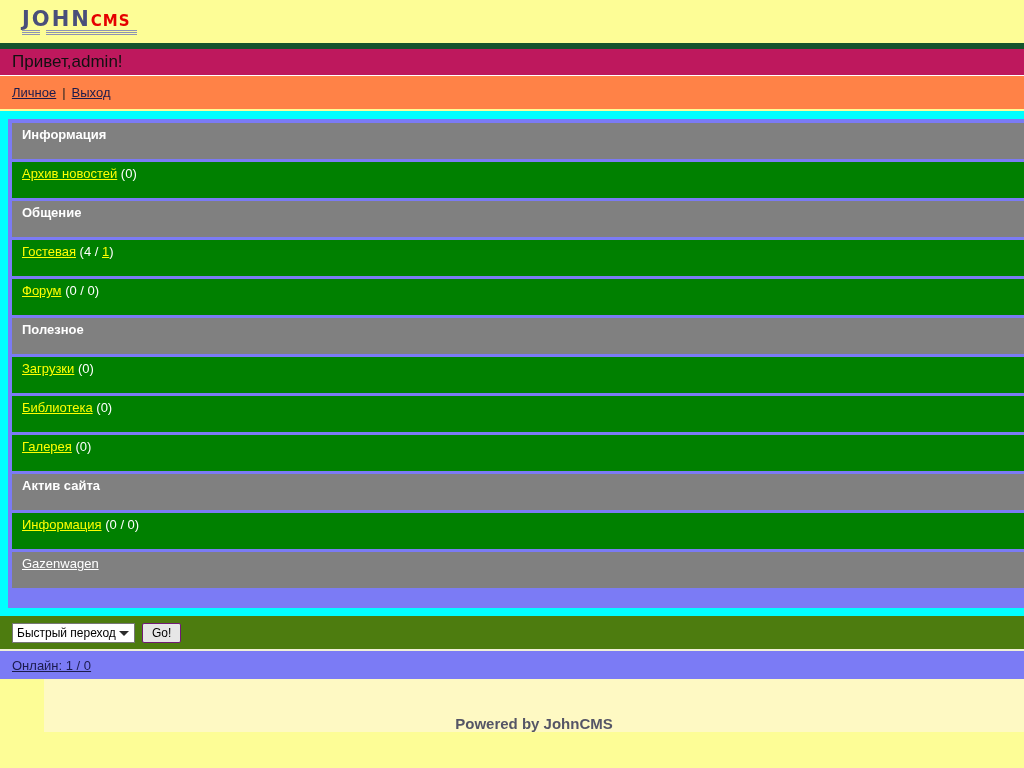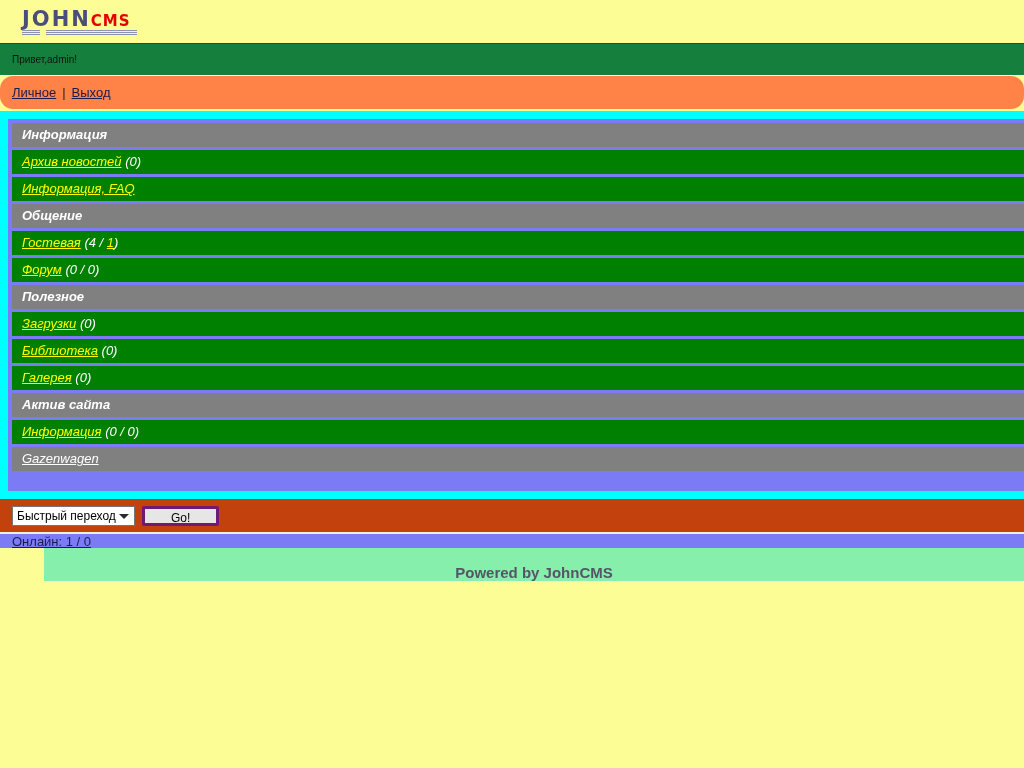--- a/index.html
+++ b/index.html
@@ -63,43 +63,42 @@
     content: "";
     position: absolute;
     left: 18px; top: 0;
     width: 6px; height: 5px;
     background: #fdfd96;
   }
 
   
   .greet-bar {
     height: 33px;
-    background: #15803d;
-    border-top: 1px solid #14532d;
+    background: #be185d;
+    border-top: 6px solid #14532d;
     border-bottom: 1px solid #ffffff;
     box-sizing: border-box;
     display: flex;
     align-items: center;
     padding-left: 12px;
-    font-size: 10px;
+    font-size: 17px;
     color: #111111;
   }
   .greet-bar b { font-weight: normal; }
 
   
   .orange-bar {
     height: 33px;
     background: #ff8247;
     box-sizing: border-box;
     display: flex;
     align-items: center;
     padding-left: 12px;
     font-size: 13px;
     color: #222222;
-    border-radius: 13px;
   }
   .orange-bar a {
     color: #1b1b4d;
     text-decoration: underline;
   }
   .orange-bar .sep {
     margin: 0 6px;
     color: #222222;
   }
 
@@ -107,28 +106,27 @@
   .menu-frame {
     background: #00ffff;
     padding: 8px 0 8px 8px;
     margin-top: 2px;
   }
   .menu-inner {
     background: #7b7bf5;
     padding: 4px 0 4px 4px;
   }
   .menu-row {
-    height: 24px;
+    height: 36px;
     line-height: 24px;
     box-sizing: border-box;
     padding-left: 10px;
     white-space: nowrap;
     overflow: hidden;
     margin-bottom: 3px;
-    font-style: italic;
   }
   .menu-row:last-child { margin-bottom: 16px; }
   .menu-row.head {
     background: #808080;
     color: #ffffff;
     font-weight: bold;
     font-size: 13px;
   }
   .menu-row.item {
     background: #008000;
@@ -144,21 +142,21 @@
   }
   .menu-row.plain a {
     color: #ffffff;
     text-decoration: underline;
   }
   .menu-row .count { color: #ffffff; }
 
   
   .jump-bar {
     height: 33px;
-    background: #c2410c;
+    background: #4d7c0f;
     display: flex;
     align-items: center;
     padding-left: 12px;
     box-sizing: border-box;
   }
   .jump-select {
     font-family: "Liberation Sans", sans-serif;
     font-size: 12px;
     height: 20px;
     background: #ffffff;
@@ -180,49 +178,49 @@
     border-left: 5px solid transparent;
     border-right: 5px solid transparent;
     border-top: 5px solid #2b2b2b;
   }
   .go-btn {
     margin-left: 7px;
     font-family: "Liberation Sans", sans-serif;
     font-size: 12px;
     height: 20px;
     line-height: 18px;
-    padding: 0 26px;
+    padding: 0 9px;
     background: #e6e6e6;
-    border: 3px solid #701a75;
+    border: 1px solid #701a75;
     border-radius: 2px;
     color: #000000;
     box-sizing: border-box;
   }
 
   
   .online-bar {
-    height: 16px;
+    height: 30px;
     background: #7b7bf5;
     border-top: 2px solid #f0f0d8;
     display: flex;
     align-items: center;
     padding-left: 12px;
     box-sizing: border-box;
   }
   .online-bar a {
     color: #1b1b4d;
     text-decoration: underline;
     font-size: 13px;
   }
 
   
   .footer {
-    background: #86efac;
+    background: #fef9c3;
     text-align: center;
-    padding-top: 16px;
+    padding-top: 36px;
     margin-left: 44px;
   }
   .powered {
     font-size: 15px;
     font-weight: bold;
     color: #555566;
   }
   .copy {
     margin-top: 16px;
     font-size: 11px;
@@ -255,24 +253,20 @@
   <a href="#">Выход</a>
 </div>
 
 <div class="menu-frame">
   <div class="menu-inner">
 
     <div class="menu-row head">Информация</div>
     <div class="menu-row item">
       <a href="#">Архив новостей</a>
       <span class="count">(0)</span>
-    </div>
-    <div class="menu-row item">
-      <a href="#">Информация, FAQ</a>
-      <span class="count"></span>
     </div>
 
     <div class="menu-row head">Общение</div>
     <div class="menu-row item">
       <a href="#">Гостевая</a>
       <span class="count">(4 / </span><a href="#">1</a><span class="count">)</span>
     </div>
     <div class="menu-row item">
       <a href="#">Форум</a>
       <span class="count">(0 / 0)</span>

